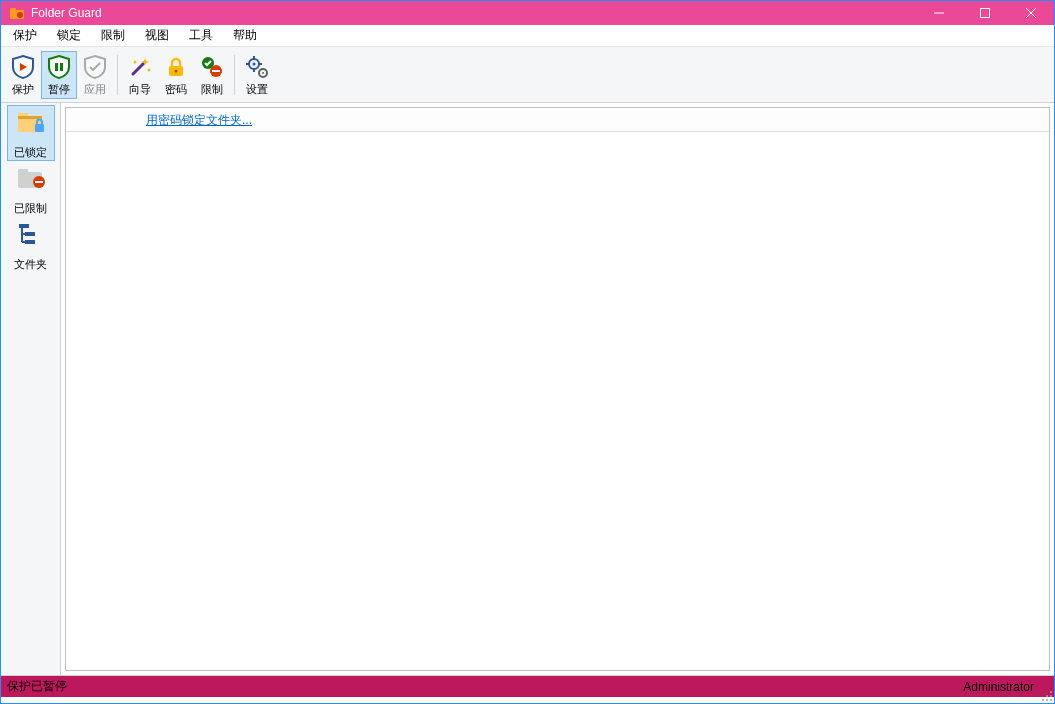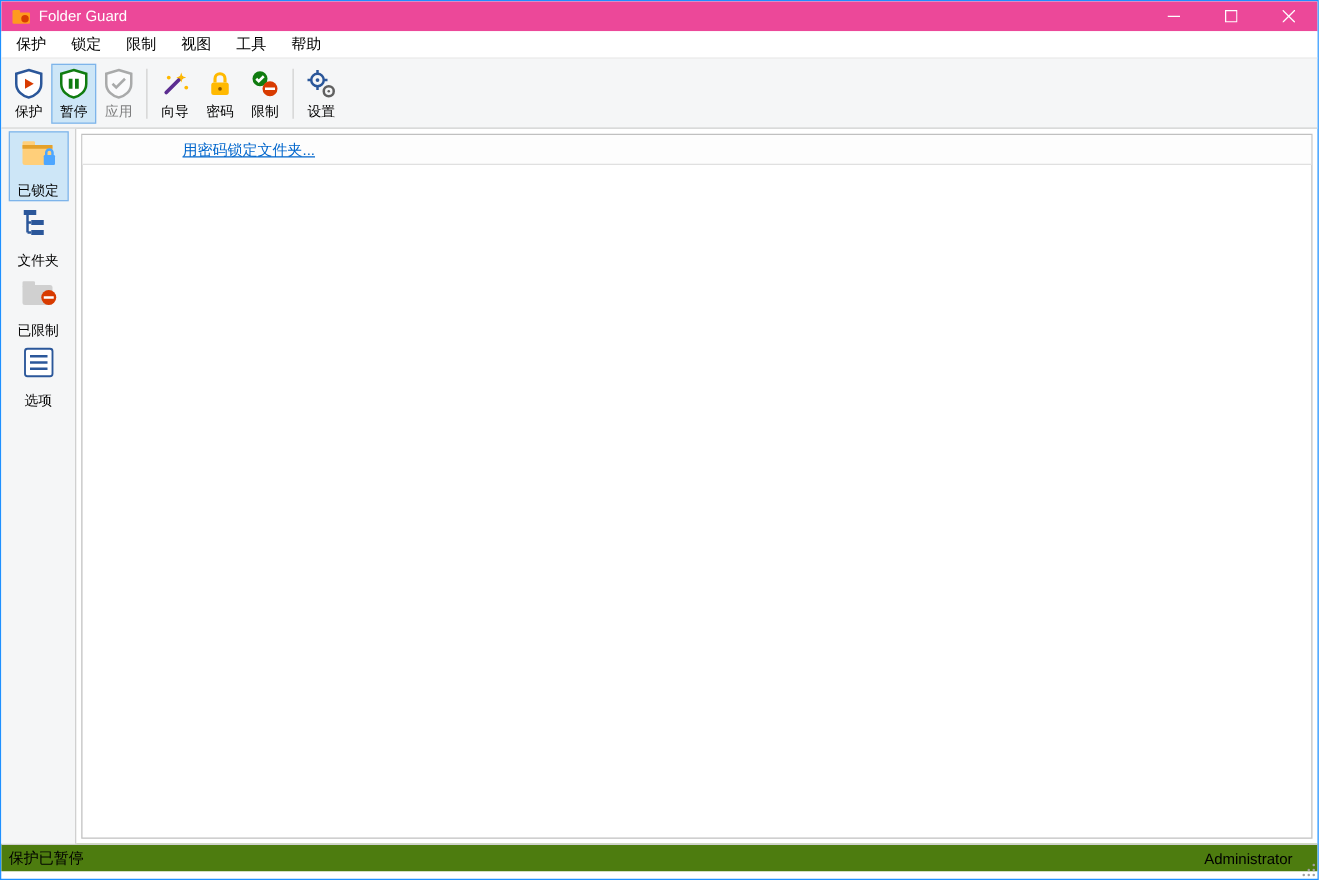--- a/index.html
+++ b/index.html
@@ -22,21 +22,21 @@
   .sidebar { width: 60px; background: #f5f6f7; border-right: 1px solid #d0d0d0; display: flex; flex-direction: column; padding-top: 2px; }
   .sidebar .sb-btn { width: 48px; height: 56px; display: flex; flex-direction: column; align-items: center; justify-content: space-between; border: 1px solid transparent; cursor: default; margin: 0 auto; }
   .sidebar .sb-btn.active { background: #cde6f7; border: 1px solid #7eb4ea; }
   .sidebar .sb-icon { width: 32px; height: 32px; display: flex; align-items: center; justify-content: center; }
   .sidebar .sb-label { font-size: 11px; margin-top: 1px; }
   .main { flex: 1; display: flex; flex-direction: column; padding: 4px; text-align: center; }
   .content-frame { flex: 1; border: 1px solid #c0c0c0; position: relative; background: #fff; }
   .content-header { height: 24px; border-bottom: 1px solid #e0e0e0; background: #fdfdfd; display:flex; align-items:center;}
   .content-body { padding: 2px 80px; font-size: 12px; position: absolute; top:0; left:0; right:0; height:24px; display:flex; align-items:center;}
   .link { color: #0066cc; text-decoration: underline; cursor: pointer; font-size: 12px;}
-  .statusbar { height: 22px; background: #4d7c0f; border-top: 1px solid #d0d0d0; display: flex; align-items: center; font-size: 12px; padding: 0 6px; }
+  .statusbar { height: 22px; background: #be185d; border-top: 1px solid #d0d0d0; display: flex; align-items: center; font-size: 12px; padding: 0 6px; }
   .statusbar .status-left { flex: 1; }
   .statusbar .status-right { padding-right: 14px; }
   .statusbar .grip { position:absolute; right:2px; bottom:2px; width:12px; height:12px;}
 </style>
 </head>
 <body>
 
 <div class="titlebar">
   <span class="icon">
     <svg width="16" height="16" viewBox="0 0 16 16">
@@ -167,51 +167,40 @@
             <rect x="3" y="10" width="24" height="3" fill="#e5a12b"></rect>
             <rect x="20" y="18" width="9" height="8" rx="1" fill="#4da6ff"></rect>
             <path d="M22 18 V16 a2.5 2.5 0 0 1 5 0 V18" fill="none" stroke="#4da6ff" stroke-width="2"></path>
           </svg>
       </span>
       <span class="sb-label">已锁定</span>
     </div>
     <div class="sb-btn">
       <span class="sb-icon">
         <svg width="32" height="32" viewBox="0 0 32 32">
+            <rect x="3" y="10" width="24" height="16" rx="2" fill="#d0d0d0"></rect>
+            <rect x="3" y="7" width="10" height="5" rx="1" fill="#d0d0d0"></rect>
+            <circle cx="24" cy="20" r="6" fill="#d83b01"></circle>
+            <rect x="20" y="19" width="8" height="2" fill="#fff"></rect>
+          </svg>
+      </span>
+      <span class="sb-label">已限制</span>
+    </div>
+    <div class="sb-btn">
+      <span class="sb-icon">
+        <svg width="32" height="32" viewBox="0 0 32 32">
             <rect x="4" y="6" width="10" height="4" fill="#2b579a"></rect>
             <rect x="10" y="14" width="10" height="4" fill="#2b579a"></rect>
             <rect x="10" y="22" width="10" height="4" fill="#2b579a"></rect>
             <line x1="7" y1="10" x2="7" y2="24" stroke="#2b579a" stroke-width="2"></line>
             <line x1="7" y1="16" x2="10" y2="16" stroke="#2b579a" stroke-width="2"></line>
             <line x1="7" y1="24" x2="10" y2="24" stroke="#2b579a" stroke-width="2"></line>
           </svg>
       </span>
       <span class="sb-label">文件夹</span>
-    </div>
-    <div class="sb-btn">
-      <span class="sb-icon">
-        <svg width="32" height="32" viewBox="0 0 32 32">
-            <rect x="3" y="10" width="24" height="16" rx="2" fill="#d0d0d0"></rect>
-            <rect x="3" y="7" width="10" height="5" rx="1" fill="#d0d0d0"></rect>
-            <circle cx="24" cy="20" r="6" fill="#d83b01"></circle>
-            <rect x="20" y="19" width="8" height="2" fill="#fff"></rect>
-          </svg>
-      </span>
-      <span class="sb-label">已限制</span>
-    </div>
-    <div class="sb-btn">
-      <span class="sb-icon">
-        <svg width="32" height="32" viewBox="0 0 32 32">
-            <rect x="5" y="5" width="22" height="22" rx="2" fill="#fff" stroke="#2b579a" stroke-width="1.5"></rect>
-            <line x1="9" y1="11" x2="23" y2="11" stroke="#2b579a" stroke-width="2"></line>
-            <line x1="9" y1="16" x2="23" y2="16" stroke="#2b579a" stroke-width="2"></line>
-            <line x1="9" y1="21" x2="23" y2="21" stroke="#2b579a" stroke-width="2"></line>
-          </svg>
-      </span>
-      <span class="sb-label">选项</span>
     </div>
   </div>
   <div class="main">
     <div class="content-frame">
       <div class="content-header"></div>
       <div class="content-body">
         <a class="link">用密码锁定文件夹...</a>
       </div>
     </div>
   </div>

